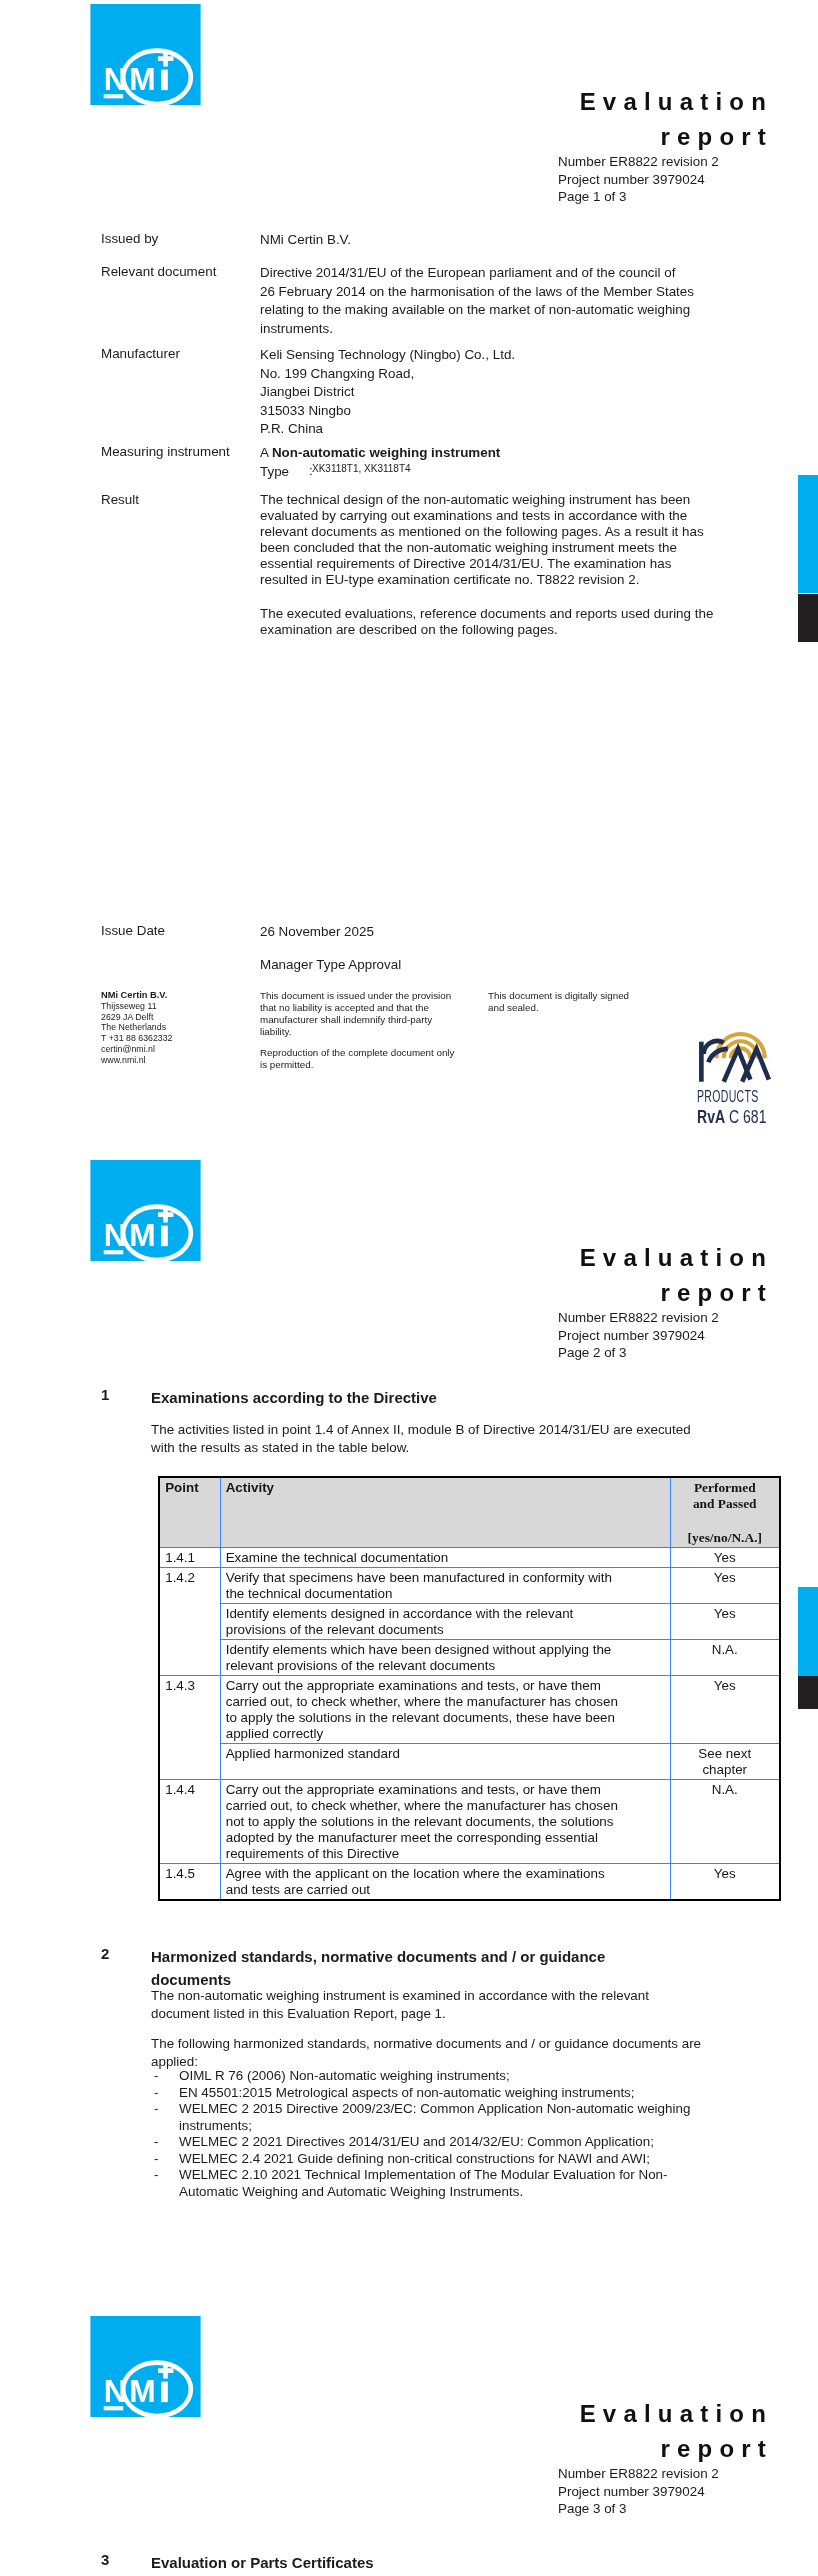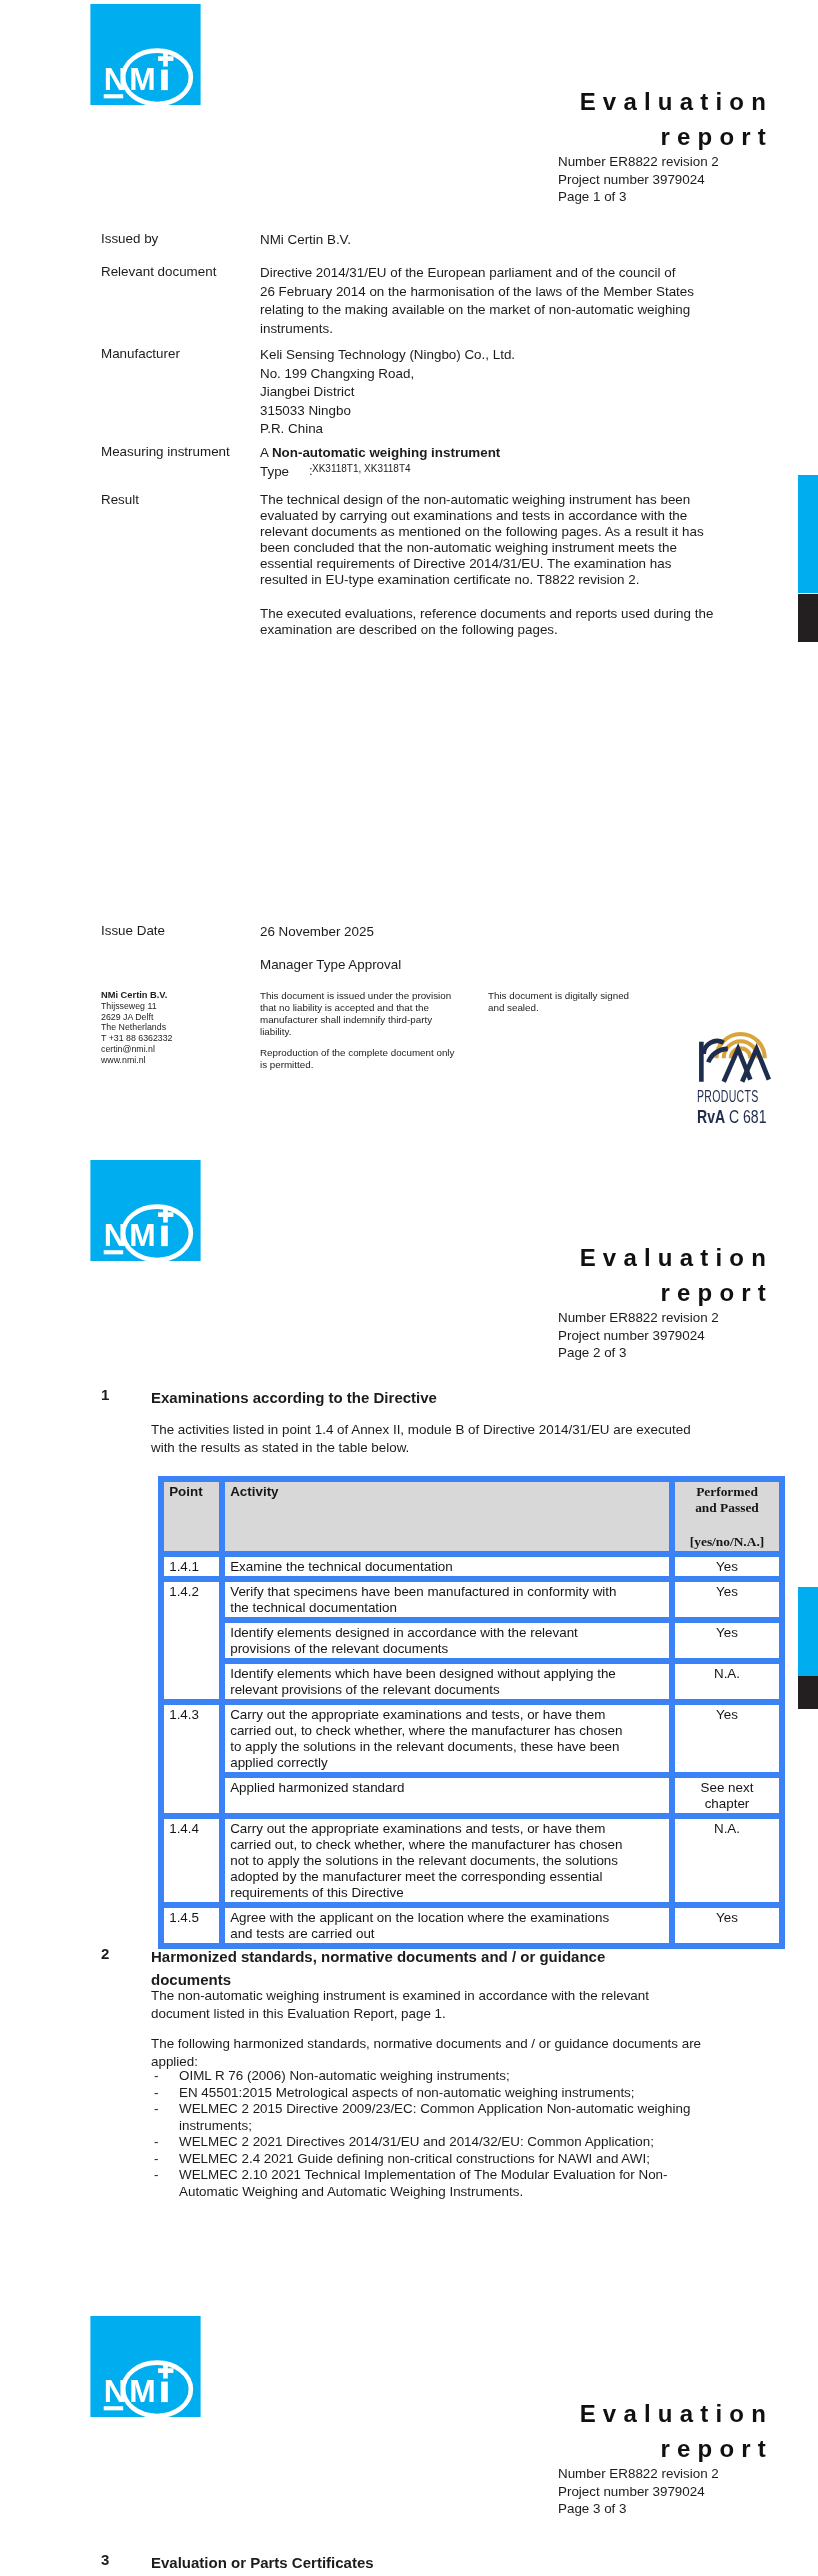--- a/index.html
+++ b/index.html
@@ -33,21 +33,21 @@
   .orgcol{left:101px;font-size:8.8px;line-height:10.8px;}
   .orgcol b{font-size:9.3px;}
 
   
   .edge-cyan,.edge-black{position:absolute;left:798px;width:20.6px;}
 
   
   table.doc-tbl{position:absolute;border-collapse:collapse;table-layout:fixed;background:#fff;
                 font-size:13.4px;line-height:16px;color:#161616;}
   table.doc-tbl{border:2.6px solid #000;}
-  table.doc-tbl td{border:6px solid #3b82f6;padding:1.5px 5.2px;vertical-align:top;}
+  table.doc-tbl td{border:1px solid #3b82f6;padding:1.5px 5.2px;vertical-align:top;}
   table.doc-tbl td.hdr{background:#d8d8d8;font-weight:bold;}
   table.doc-tbl tr.grp td{border-top:1.5px solid #000;}
   td.ctr{text-align:center;vertical-align:middle;margin-top:35px;}
   td.mid{vertical-align:middle;}
   .perf-head{display:flex;flex-direction:column;justify-content:space-between;height:66px;text-align:center;font-family:Liberation Serif, serif;}
 
   
   .rva{position:absolute;left:663px;top:1022px;width:88px;color:#1e2c4e;margin-left:34px;}
   .rva-products{margin-top:1px;font-size:17px;font-weight:400;letter-spacing:0.5px;
                 transform:scaleX(.62);transform-origin:0 0;white-space:nowrap;}

